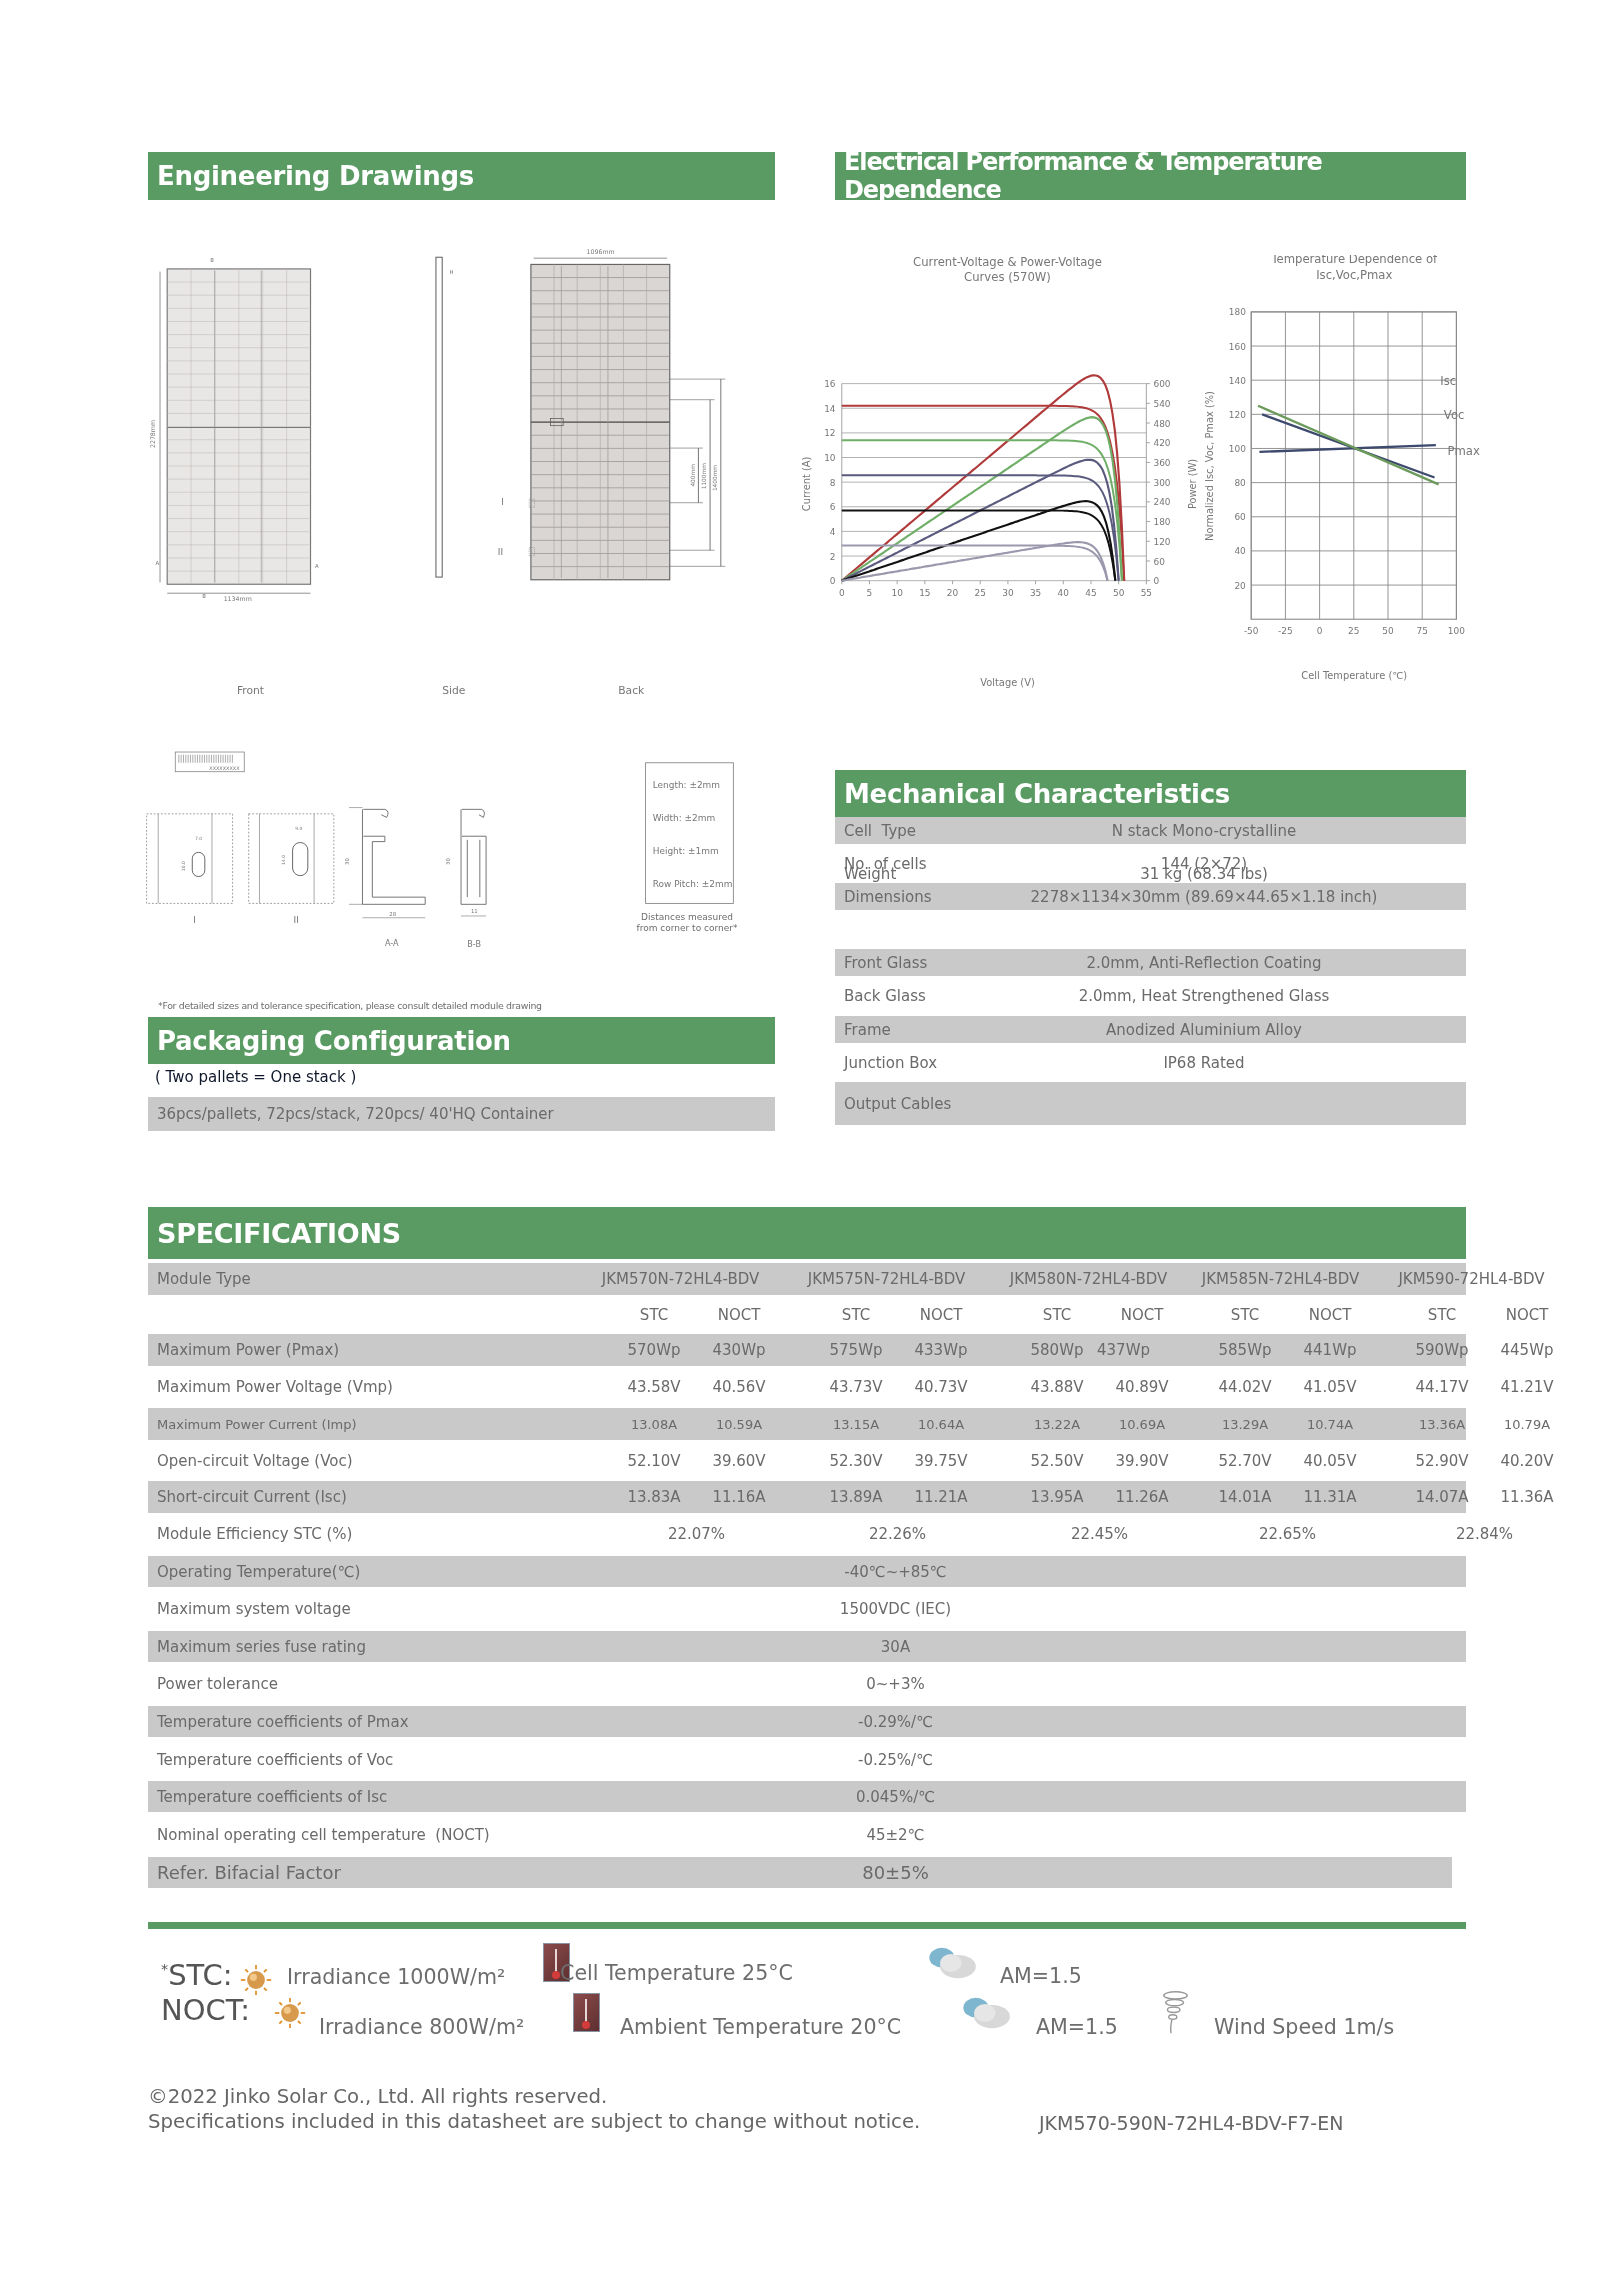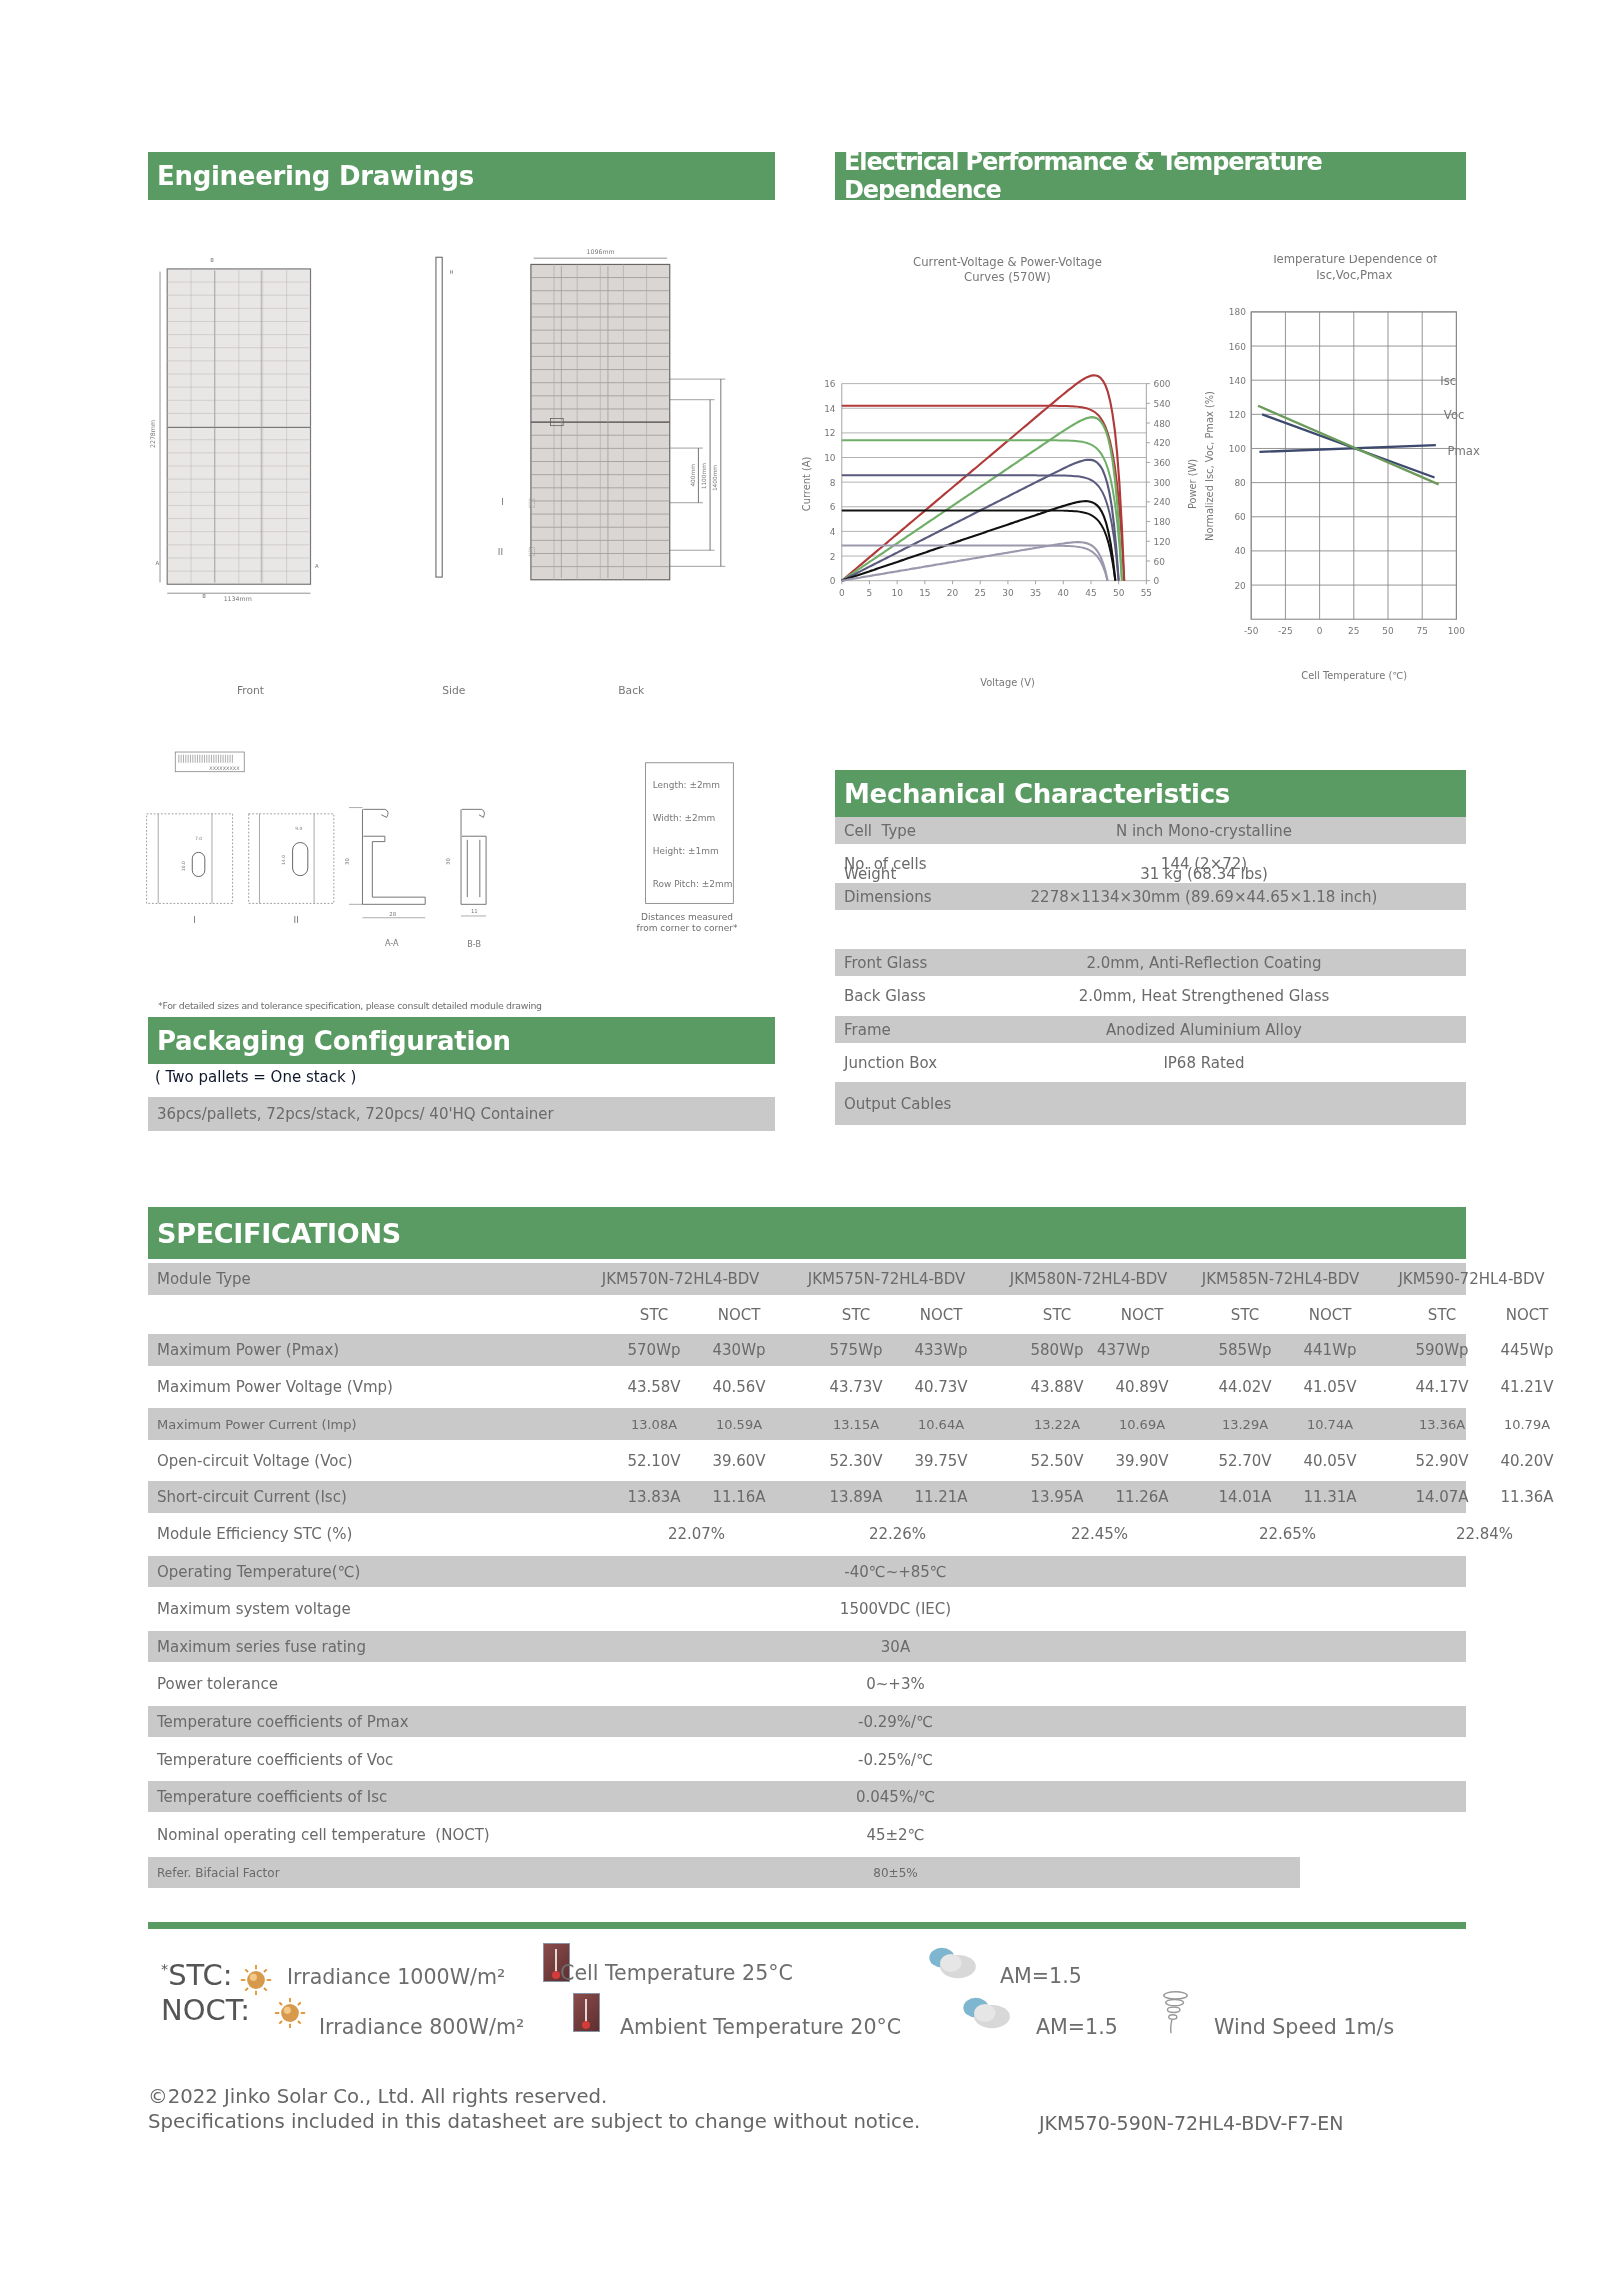--- a/index.html
+++ b/index.html
@@ -349,21 +349,21 @@
     <text x="276" y="238" font-size="13">Pmax</text>
   </svg>
 
 <div class="hdr" style="left:835px;top:770px;width:631px;height:47px;font-size:26px;">
     <span>Mechanical Characteristics</span>
   </div>
 <div id="mech-table">
     <div class="row gray" style="left:835px;top:817px;width:631px;height:27px;font-size:15px;">
       <div style="position:absolute;left:9px;white-space:pre;">Cell  Type</div>
       <div style="position:absolute;left:107px;right:0;text-align:center;line-height:18px;">
-        <div>N inch Mono-crystalline</div>
+        <div>N stack Mono-crystalline</div>
       </div>
     </div>
     <div class="row" style="left:835px;top:850px;width:631px;height:27px;font-size:15px;">
       <div style="position:absolute;left:9px;white-space:pre;">No. of cells</div>
       <div style="position:absolute;left:107px;right:0;text-align:center;line-height:18px;">
         <div>144 (2×72)</div>
       </div>
     </div>
     <div class="row gray" style="left:835px;top:883px;width:631px;height:27px;font-size:15px;">
       <div style="position:absolute;left:9px;white-space:pre;">Dimensions</div>
@@ -528,21 +528,21 @@
       <div style="position:absolute;left:613px;width:269px;text-align:center;">-0.25%/℃</div>
     </div>
     <div class="row gray" style="left:148px;top:1781px;width:1318px;height:31px;font-size:15px;">
       <div style="position:absolute;left:9px;white-space:pre;">Temperature coefficients of Isc</div>
       <div style="position:absolute;left:613px;width:269px;text-align:center;">0.045%/℃</div>
     </div>
     <div class="row" style="left:148px;top:1819px;width:1318px;height:31px;font-size:15px;">
       <div style="position:absolute;left:9px;white-space:pre;">Nominal operating cell temperature  (NOCT)</div>
       <div style="position:absolute;left:613px;width:269px;text-align:center;">45±2℃</div>
     </div>
-    <div class="row gray" style="left:148px;top:1857px;width:1152px;height:31px;font-size:12px;">
+    <div class="row gray" style="left:148px;top:1857px;width:1304px;height:31px;font-size:18px;">
       <div style="position:absolute;left:9px;white-space:pre;">Refer. Bifacial Factor</div>
       <div style="position:absolute;left:613px;width:269px;text-align:center;">80±5%</div>
     </div>
   </div>
 <div class="abs" style="left:148px;top:1922px;width:1318px;height:7.2px;background:#5a9b63;"></div>
 
 <div>
   <div class="t abs" style="left:161px;top:1958px;font-size:29px;color:#555;"><sup style="font-size:14.3px;">*</sup><span>STC:</span></div>
   <div class="abs" style="left:240px;top:1964px;width:32px;height:32px;">
     <svg width="32" height="32" viewBox="0 0 36 36">

